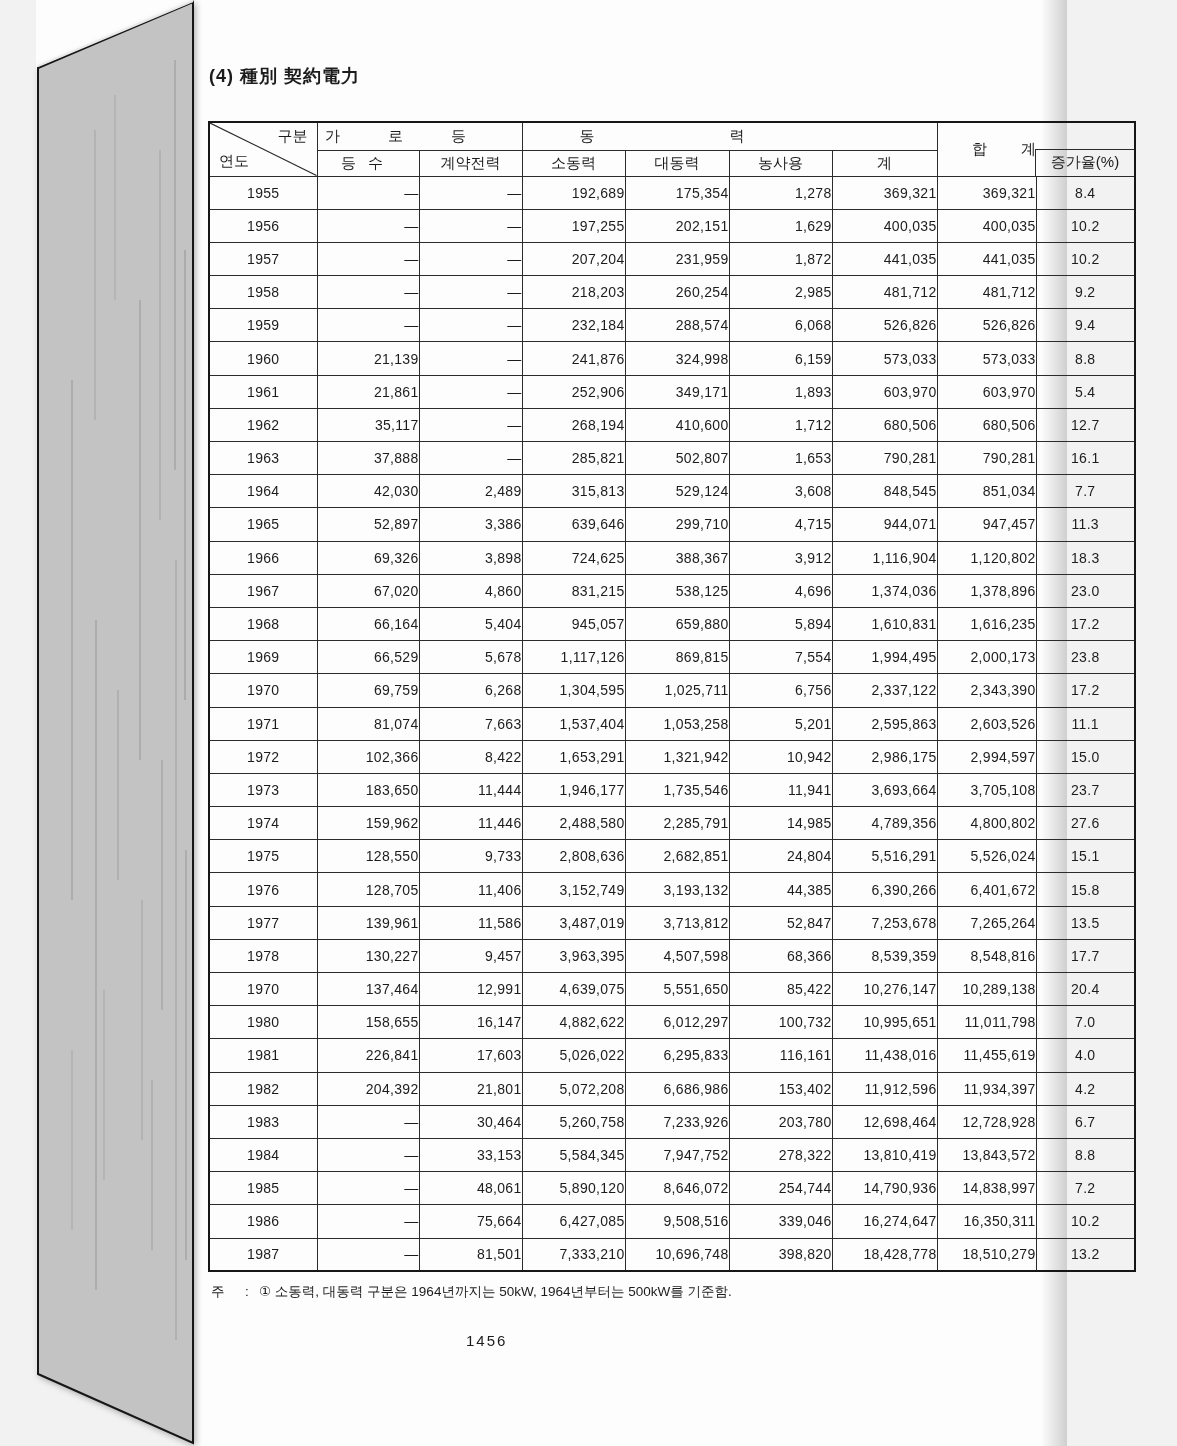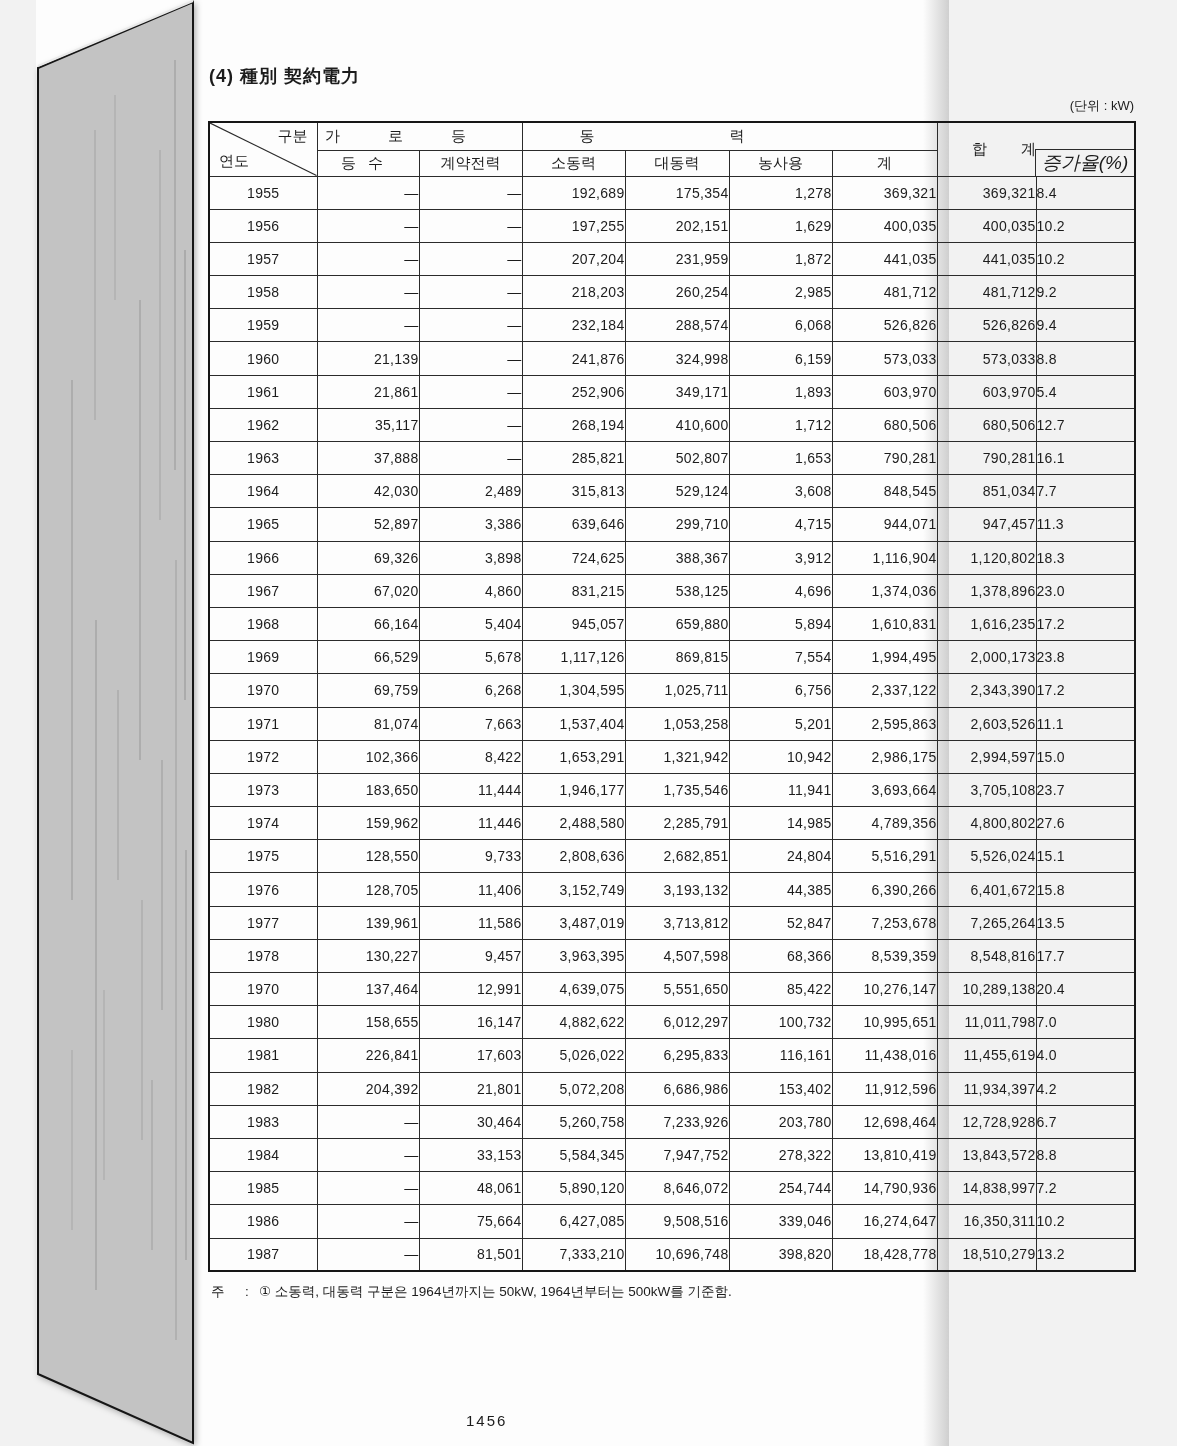--- a/index.html
+++ b/index.html
@@ -3,21 +3,21 @@
 <meta charset="utf-8">
 <style>
   html, body {
     margin: 0; padding: 0;
     width: 1177px; height: 1446px;
     background: #f2f2f2;
     font-family: "Liberation Sans", "DejaVu Sans", sans-serif;
     color: #1c1c1c;
     overflow: hidden;
   }
-  #stage { position: relative; width: 949px; height: 1446px; border-radius: 12px; }
+  #stage { position: relative; width: 1067px; height: 1446px; border-radius: 12px; }
 
   
   .page {
     position: absolute; left: 36px; top: 0; right: 0; bottom: 0;
     background: #fdfdfd;
   }
   
   .right-edge {
     position: absolute; right: 0; top: 0; bottom: 0; width: 26px;
     background: linear-gradient(to right, rgba(200,200,200,0) 0%, #cfcfcf 100%);
@@ -53,21 +53,21 @@
   table.data { border: 2px solid #161616; }
   thead tr.r1 { height: 28px; }
   thead tr.r2 { height: 26px; margin-top: 17px; }
   thead th { font-size: 15px; }
   tbody tr { height: 33.2px; }
   tbody td { font-size: 14px; letter-spacing: 0.3px; }
 
   
   td.c-year { text-align: center; }
   td.c-num  { text-align: right; padding-right: 18px; }
-  td.c-rate { text-align: left; padding-right: 24px; }
+  td.c-rate { text-align: center; padding-right: 24px; }
 
   
   th.corner { position: relative; }
   th.corner svg { position: absolute; left: 0; top: 0; width: 100%; height: 100%; }
   th.corner .lab-top    { position: absolute; top: 4px; right: 9px; font-size: 15px; }
   th.corner .lab-bottom { position: absolute; bottom: 5px; left: 9px; font-size: 15px; }
 
   
   .sp-street { letter-spacing: 48px; padding-left: 48px; text-align: center; }
   .sp-power  { letter-spacing: 135px; padding-left: 135px; text-align: center; }
@@ -78,36 +78,35 @@
   th.total-head { position: relative; margin-top: 12px; }
   th.total-head .total-label {
     position: absolute; left: 0; top: 0; width: 99px; height: 100%;
     display: flex; align-items: center; justify-content: center;
     letter-spacing: 34px; padding-left: 34px; font-size: 15px;
   }
   th.total-head .rate-box {
     position: absolute; right: 0; bottom: 0; width: 98px; height: 26px;
     border-left: 1px solid #2b2b2b; border-top: 1px solid #2b2b2b;
     display: flex; align-items: center; justify-content: center;
-    font-size: 19px;
-    font-style: italic;
+    font-size: 15px;
   }
 
   .footnotes {
     position: absolute; left: 211px; top: 1283px;
     font-size: 13.5px; line-height: 18px;
   }
   .footnotes .row { display: flex; }
   .footnotes .lbl { width: 34px; }
   .footnotes .colon { width: 14px; }
   .footnotes .indent { margin-left: 48px; }
   .footnotes .src { margin-top: 1px; }
 
   .page-number {
-    position: absolute; left: 466px; top: 1412px;
+    position: absolute; left: 466px; top: 1332px;
     font-size: 15px; letter-spacing: 2px;
   }
 </style>
 </head>
 <body>
 
 <div id="stage">
 
   <div class="page"></div>
 
@@ -136,21 +135,20 @@
       <line x1="175" y1="60" x2="175" y2="470" opacity="0.55"></line>
       <line x1="176" y1="560" x2="176" y2="1340" opacity="0.45"></line>
       <line x1="185" y1="250" x2="185" y2="700" opacity="0.60"></line>
       <line x1="186" y1="850" x2="186" y2="1260" opacity="0.55"></line>
     </g>
   </svg>
 
   <div class="right-edge"></div>
 
   <div class="title">(4) 種別 契約電力</div>
-  <div class="unit-note">(단위 : kW)</div>
 
   <table class="data">
     <colgroup>
       <col style="width:108px">
         <col style="width:102px">
         <col style="width:103px">
       <col style="width:103px">
         <col style="width:104px">
         <col style="width:103px">
       <col style="width:105px">

